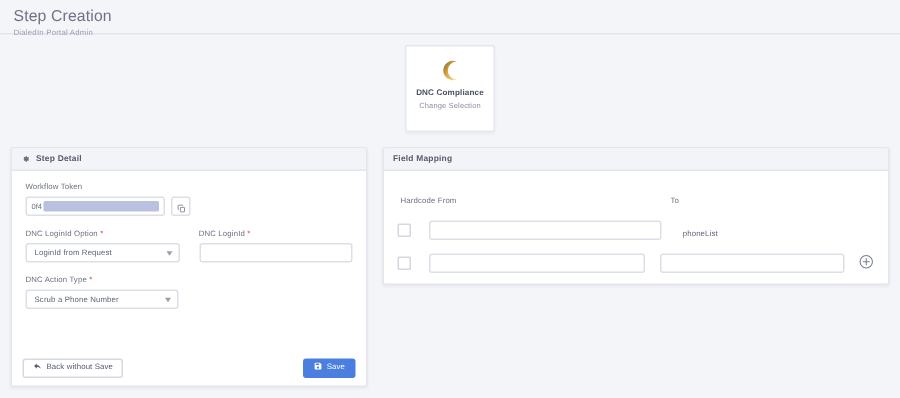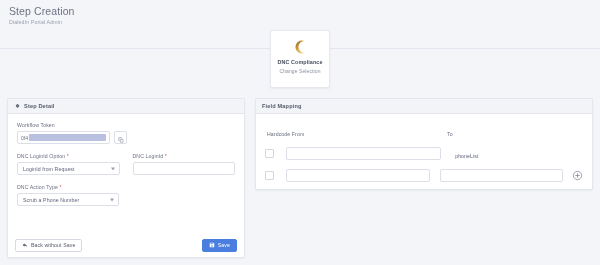--- a/index.html
+++ b/index.html
@@ -7,21 +7,21 @@
     margin: 0; padding: 0;
     width: 600px; height: 265px;
     background: #f4f5f9;
     font-family: "Liberation Sans", sans-serif;
     overflow: hidden;
   }
   #app { position: relative; width: 600px; height: 265px; }
 
   
   .page-header {
-    position: absolute; left: 0; top: 0; width: 600px; height: 49px;
+    position: absolute; left: 0; top: 0; width: 600px; height: 23px;
     background: #f4f5f9;
     border-bottom: 1px solid #e3e5ee;
     padding: 5px 0 0 9px;
   }
   .page-title {
     font-size: 10.5px; color: #6e7383; font-weight: 400;
     letter-spacing: .1px; line-height: 12px;
   }
   .page-subtitle {
     font-size: 5.2px; color: #9aa0b0; font-weight: 400;

